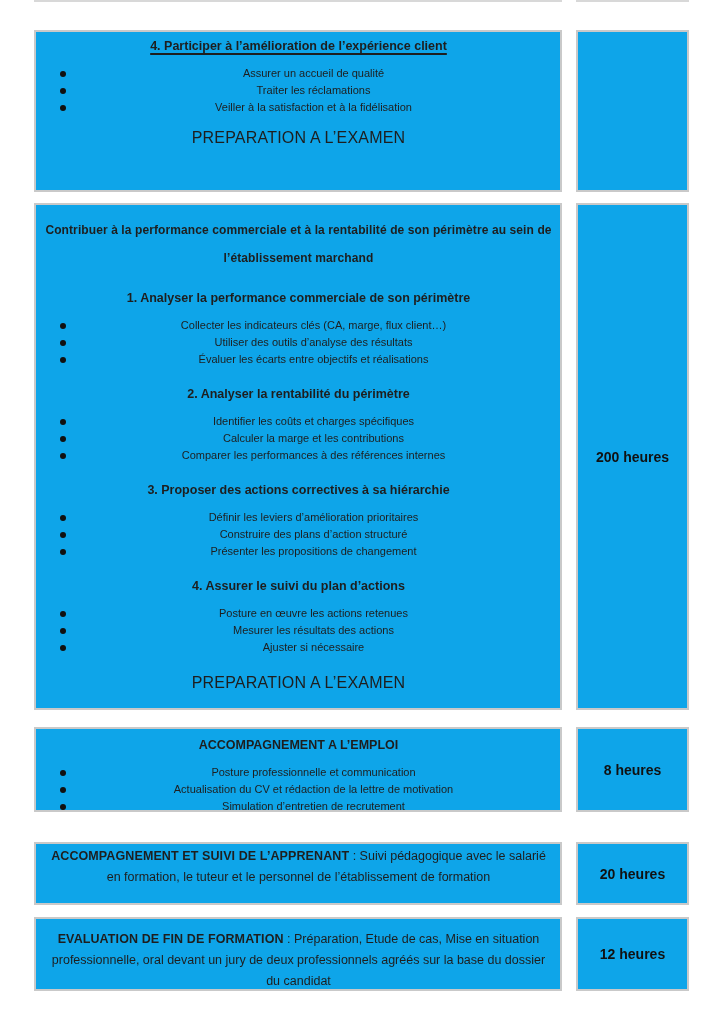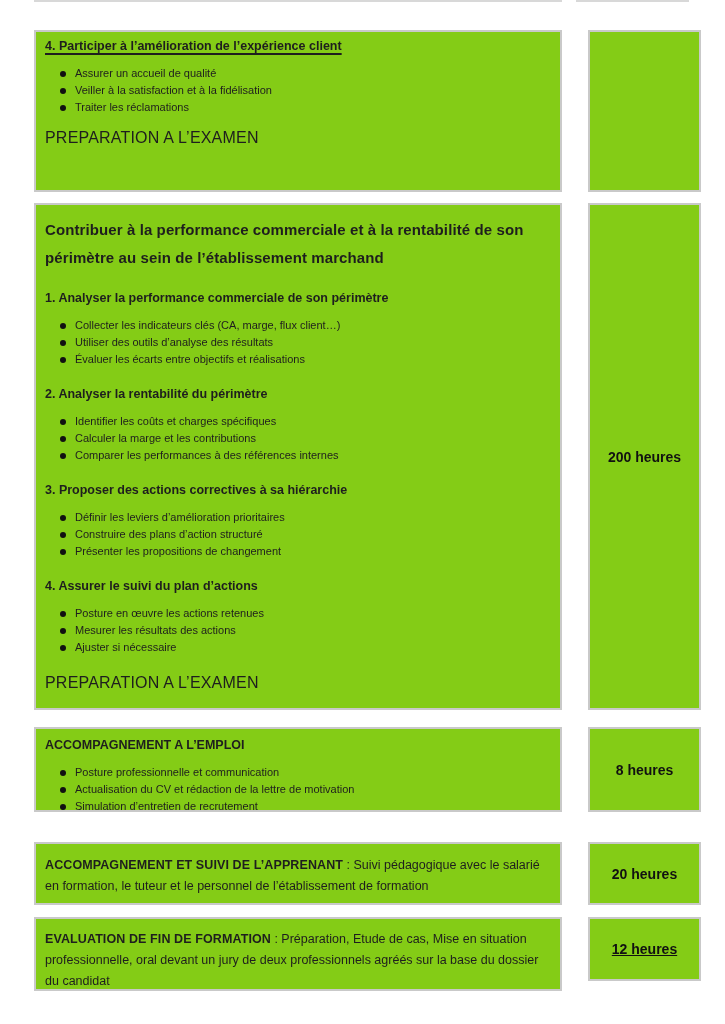--- a/index.html
+++ b/index.html
@@ -14,46 +14,47 @@
   .page { position:absolute; inset:0; }
 
   
   .cut-line { position:absolute; top:0; height:2px; background:#d8d8d8; }
   .cut-line.left  { left:34px;  width:528px; }
   .cut-line.right { left:576px; width:113px; }
 
   .box {
     position:absolute;
     border:2px solid #c9c9c9;
-    background:#84cc16;
+    background:#0ea5e9;
     box-sizing:border-box;
+    text-align:center;
   }
   .main-col { left:34px; width:528px; padding:0 8px 0 9px; }
   .hours-col {
-    left:588px; width:113px;
+    left:576px; width:113px;
     display:flex; align-items:center; justify-content:center;
     font-weight:700; font-size:14px; color:#111;
   }
 
   .r1 { top:30px;  height:162px; }
   .r2 { top:203px; height:507px; }
   .r3 { top:727px; height:85px; }
   .r4 { top:842px; height:63px;  }
   .r5 { top:917px; height:74px;  }
 
   .module-heading {
     font-size:12.5px; font-weight:700; margin-top:7px;
   }
   .underlined {
     text-decoration:underline;
     text-underline-offset:3px;
     text-decoration-thickness:1.5px;
   }
   .big-title {
-    font-size:15px; font-weight:700; line-height:28px;
+    font-size:12px; font-weight:700; line-height:28px;
     margin-top:11px; letter-spacing:0.1px;
   }
   .sub-heading {
     font-size:12.5px; font-weight:700; margin-top:19px;
   }
   ul.bullets {
     list-style:none; margin:12px 0 0 0; padding:0;
   }
   ul.bullets li {
     position:relative; padding-left:30px;
@@ -64,37 +65,37 @@
     width:6px; height:6px; border-radius:50%;
     background:#111;
   }
   .exam-label {
     font-size:16px; margin-top:13px; letter-spacing:0.2px;
   }
   .para {
     font-size:12.5px; line-height:21px; margin-top:10px;
   }
   .para .lbl { font-weight:700; letter-spacing:0.1px; }
-  .r4.main-col .para { margin-top:11px; }
+  .r4.main-col .para { margin-top:2px; }
   .r5.main-col .para { margin-top:10px; }
 </style>
 </head>
 <body>
 
 <div class="page">
 
   <div class="cut-line left"></div>
   <div class="cut-line right"></div>
 
   <div class="box main-col r1">
     <div class="module-heading underlined">4. Participer à l’amélioration de l’expérience client</div>
     <ul class="bullets">
       <li><span class="dot"></span><span>Assurer un accueil de qualité</span></li>
+      <li><span class="dot"></span><span>Traiter les réclamations</span></li>
       <li><span class="dot"></span><span>Veiller à la satisfaction et à la fidélisation</span></li>
-      <li><span class="dot"></span><span>Traiter les réclamations</span></li>
     </ul>
     <div class="exam-label">PREPARATION A L’EXAMEN</div>
   </div>
   <div class="box hours-col r1"></div>
 
   <div class="box main-col r2">
     <div class="big-title">Contribuer à la performance commerciale et à la rentabilité de son périmètre au sein de l’établissement marchand</div>
 
     <div class="sub-heading">1. Analyser la performance commerciale de son périmètre</div>
     <ul class="bullets">
@@ -149,17 +150,17 @@
   </div>
   <div class="box hours-col r4">
     <span>20 heures</span>
   </div>
 
   <div class="box main-col r5">
     <div class="para">
       <span class="lbl">EVALUATION DE FIN DE FORMATION</span><span> : </span><span>Préparation, Etude de cas, Mise en situation professionnelle, oral devant un jury de deux professionnels agréés sur la base du dossier du candidat</span>
     </div>
   </div>
-  <div class="box hours-col r5" style="height:64px;text-decoration:underline;">
+  <div class="box hours-col r5" style="height:74px;">
     <span>12 heures</span>
   </div>
 
 </div>
 
 </body></html>

